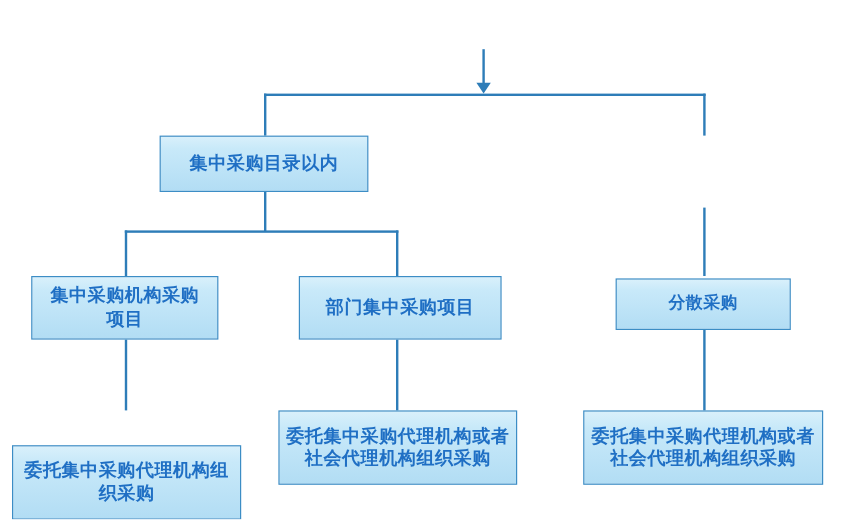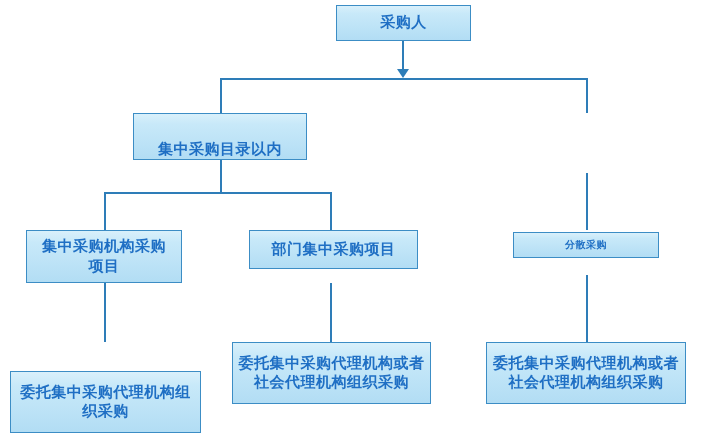--- a/index.html
+++ b/index.html
@@ -71,39 +71,36 @@
   <div class="edge edge-h" style="left:104px; top:192px; width:228px;"></div>
   <div class="edge edge-v" style="left:104px; top:192px; height:38px;"></div>
   <div class="edge edge-v" style="left:330px; top:192px; height:38px;"></div>
 
   <div class="edge edge-v" style="left:586px; top:173px; height:57px;"></div>
 
   <div class="edge edge-v" style="left:104px; top:283px; height:59px;"></div>
   <div class="edge edge-v" style="left:330px; top:283px; height:59px;"></div>
   <div class="edge edge-v" style="left:586px; top:275px; height:67px;"></div>
 
-  <div class="node" style="left:336px; top:5px; width:135px; height:36px; font-size:15px;">
-    <span class="node-inner">采购人</span>
-  </div>
 
-  <div class="node" style="left:133px; top:113px; width:174px; height:47px; font-size:15px;align-items:flex-end;">
+  <div class="node" style="left:133px; top:113px; width:174px; height:47px; font-size:15px;">
     <span class="node-inner">集中采购目录以内</span>
   </div>
 
 
   <div class="node" style="left:26px; top:230px; width:156px; height:53px; font-size:15px;">
     <span class="node-inner">集中采购机构采购
 项目</span>
   </div>
 
-  <div class="node" style="left:249px; top:230px; width:169px; height:39px; font-size:15px;">
+  <div class="node" style="left:249px; top:230px; width:169px; height:53px; font-size:15px;">
     <span class="node-inner">部门集中采购项目</span>
   </div>
 
-  <div class="node" style="left:513px; top:232px; width:146px; height:26px; font-size:10px;">
+  <div class="node" style="left:513px; top:232px; width:146px; height:43px; font-size:14px;">
     <span class="node-inner">分散采购</span>
   </div>
 
   <div class="node" style="left:10px; top:342px; width:191px; height:62px; font-size:15px;margin-top:29px;">
     <span class="node-inner">委托集中采购代理机构组
 织采购</span>
   </div>
 
   <div class="node" style="left:232px; top:342px; width:199px; height:62px; font-size:15px;">
     <span class="node-inner">委托集中采购代理机构或者

